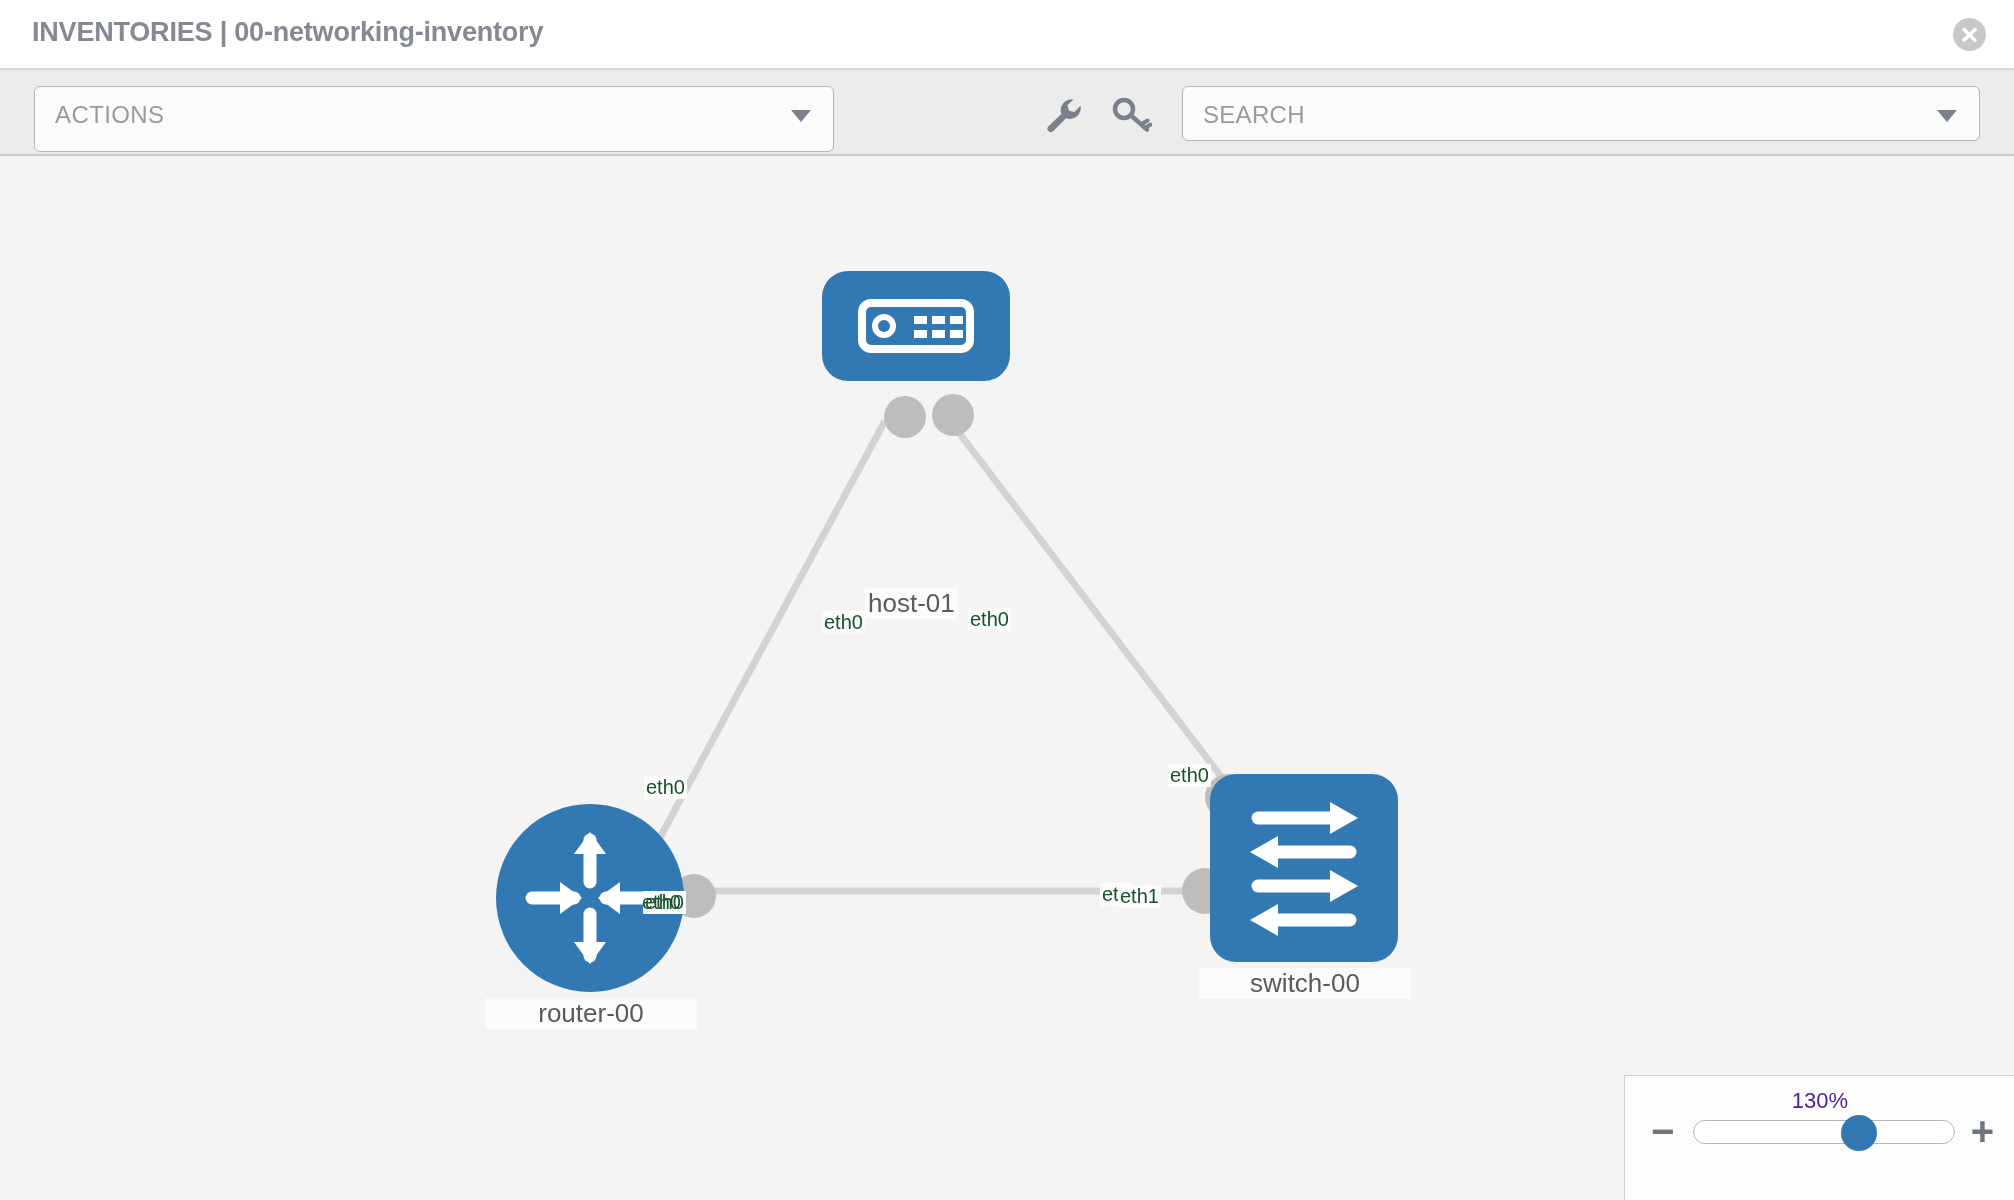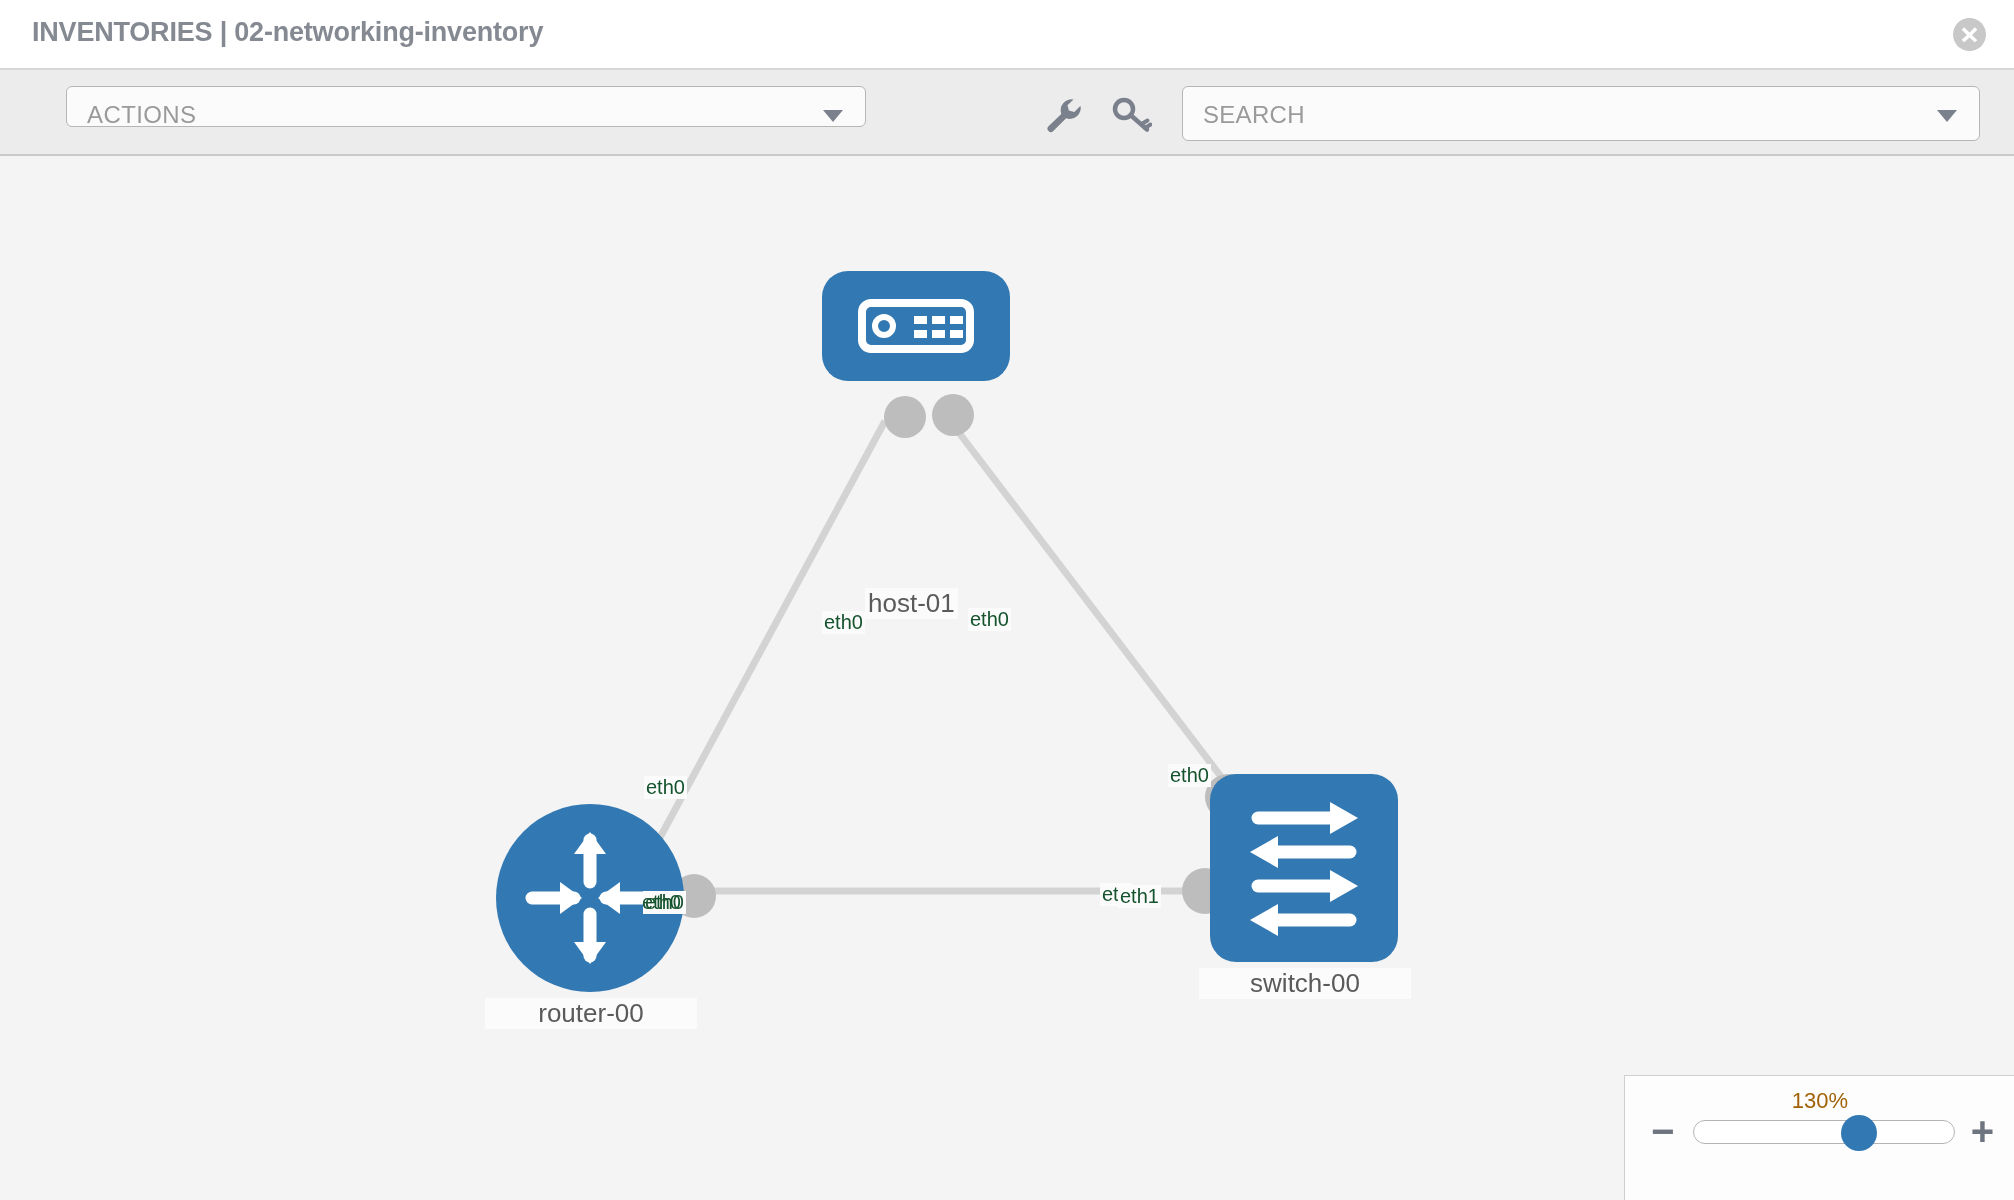--- a/index.html
+++ b/index.html
@@ -35,26 +35,25 @@
 
   
   .toolbar {
     position: absolute; left: 0; top: 70px;
     width: 2014px; height: 86px;
     background: #ececec;
     border-bottom: 2px solid #c9c9c9;
   }
   .actions-select {
     position: absolute; left: 34px; top: 16px;
-    width: 800px; height: 41px;
+    width: 800px; height: 66px;
     background: #fbfbfb;
     border: 1px solid #b6b6b6;
     border-radius: 6px;
     cursor: pointer;
-    margin-left: 32px;
   }
   .actions-select .sel-label {
     position: absolute; left: 20px; top: 14px;
     font-size: 24px; color: #9a9a9a;
     letter-spacing: 0.4px;
   }
   .caret {
     position: absolute; right: 22px; top: 23px;
     width: 0; height: 0;
     border-left: 10px solid transparent;
@@ -126,21 +125,21 @@
   .zoom-panel {
     position: absolute; right: 0; bottom: 0;
     width: 390px; height: 125px;
     background: #fdfdfd;
     border-left: 1px solid #d0d0d0;
     border-top: 1px solid #d0d0d0;
   }
   .zoom-pct {
     position: absolute; left: 0; top: 12px;
     width: 390px; text-align: center;
-    font-size: 22px; color: #a16207;
+    font-size: 22px; color: #4c1d95;
   }
   .zoom-minus, .zoom-plus {
     position: absolute; top: 42px;
     color: #6e7580; cursor: pointer;
     font-size: 40px; line-height: 26px;
     font-weight: bold;
   }
   .zoom-minus { left: 26px; }
   .zoom-plus  { right: 20px; }
   .zoom-track {
@@ -156,21 +155,21 @@
     width: 36px; height: 36px;
     border-radius: 50%;
     background: #3279b3;
     cursor: grab;
   }
 </style>
 </head>
 <body>
 
 <div class="header">
-  <div class="page-title">INVENTORIES | 02-networking-inventory</div>
+  <div class="page-title">INVENTORIES | 00-networking-inventory</div>
   <div class="close-btn">
     <span>
       <svg width="17" height="17" viewBox="0 0 17 17">
         <path d="M3.2 1.2 L8.5 6.5 L13.8 1.2 L16.3 3.7 L11 9 L16.3 14.3 L13.8 16.3 L8.5 11.5 L3.2 16.3 L0.7 13.7 L6 9 L0.7 3.7 Z" fill="#ffffff"></path>
       </svg>
     </span>
   </div>
 </div>
 
 <div class="toolbar">

